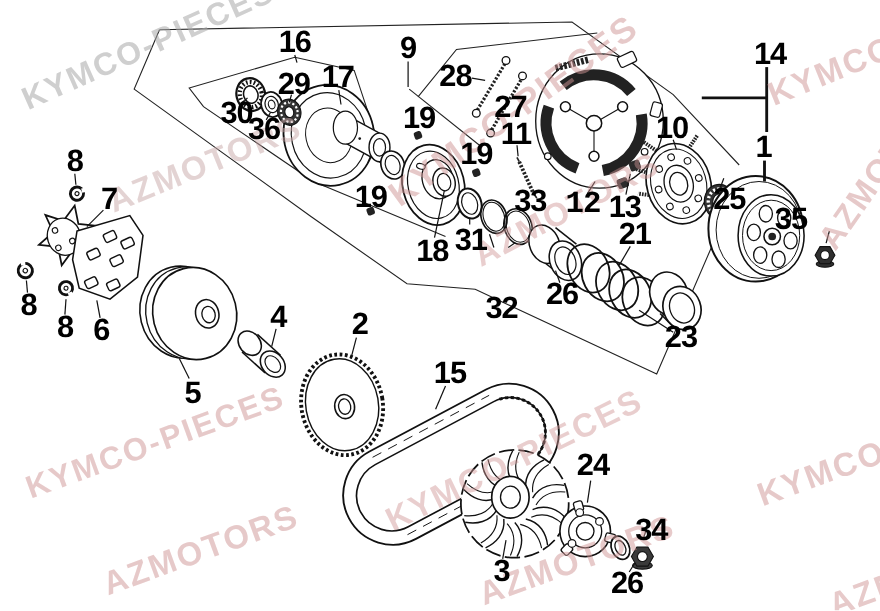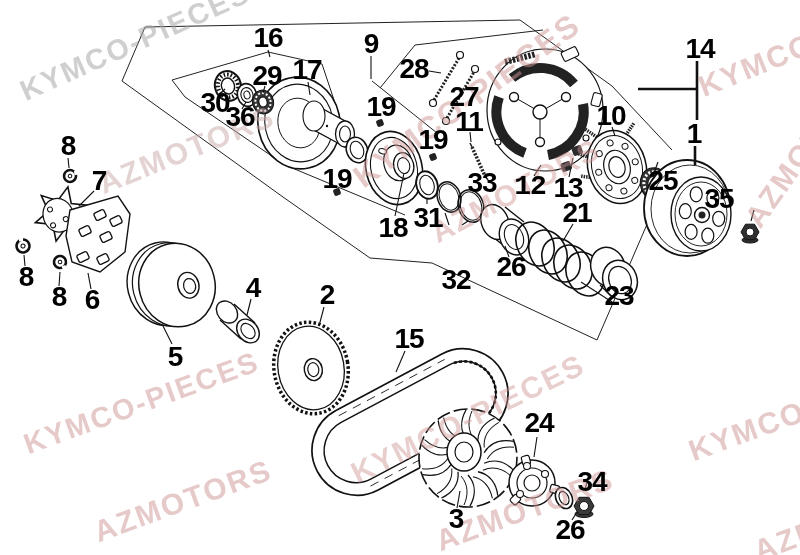--- a/index.html
+++ b/index.html
@@ -393,21 +393,21 @@
       <div class="plabel" style="left: 337px; top: 179px;">19</div>
       <div class="plabel" style="left: 482px; top: 183px; text-align: right;">33</div>
       <div class="plabel" style="left: 393px; top: 228px;">18</div>
       <div class="plabel" style="left: 428px; top: 218px;">31</div>
       <div class="plabel" style="left: 456px; top: 237px; margin-top: 43px;">32</div>
       <div class="plabel" style="left: 530px; top: 187px; font-family: Liberation Mono, monospace;">12</div>
       <div class="plabel" style="left: 568px; top: 188px;">13</div>
       <div class="plabel" style="left: 611px; top: 116px;">10</div>
       <div class="plabel" style="left: 577px; top: 213px; text-align: center;">21</div>
       <div class="plabel" style="left: 511px; top: 267px;">26</div>
-      <div class="plabel" style="left: 619px; top: 296px; text-align: right;">23</div>
+      <div class="plabel" style="left: 619px; top: 306px; text-align: right;">23</div>
       <div class="plabel" style="left: 663px; top: 152px; margin-top: 29px;">25</div>
       <div class="plabel" style="left: 700px; top: 49px; text-align: right;">14</div>
       <div class="plabel" style="left: 694px; top: 134px;">1</div>
       <div class="plabel" style="left: 719px; top: 199px;">35</div>
       <div class="plabel" style="left: 68px; top: 146px;">8</div>
       <div class="plabel" style="left: 99px; top: 181px;">7</div>
       <div class="plabel" style="left: 26px; top: 277px;">8</div>
       <div class="plabel" style="left: 59px; top: 297px;">8</div>
       <div class="plabel" style="left: 92px; top: 300px;">6</div>
       <div class="plabel" style="left: 175px; top: 357px;">5</div>

